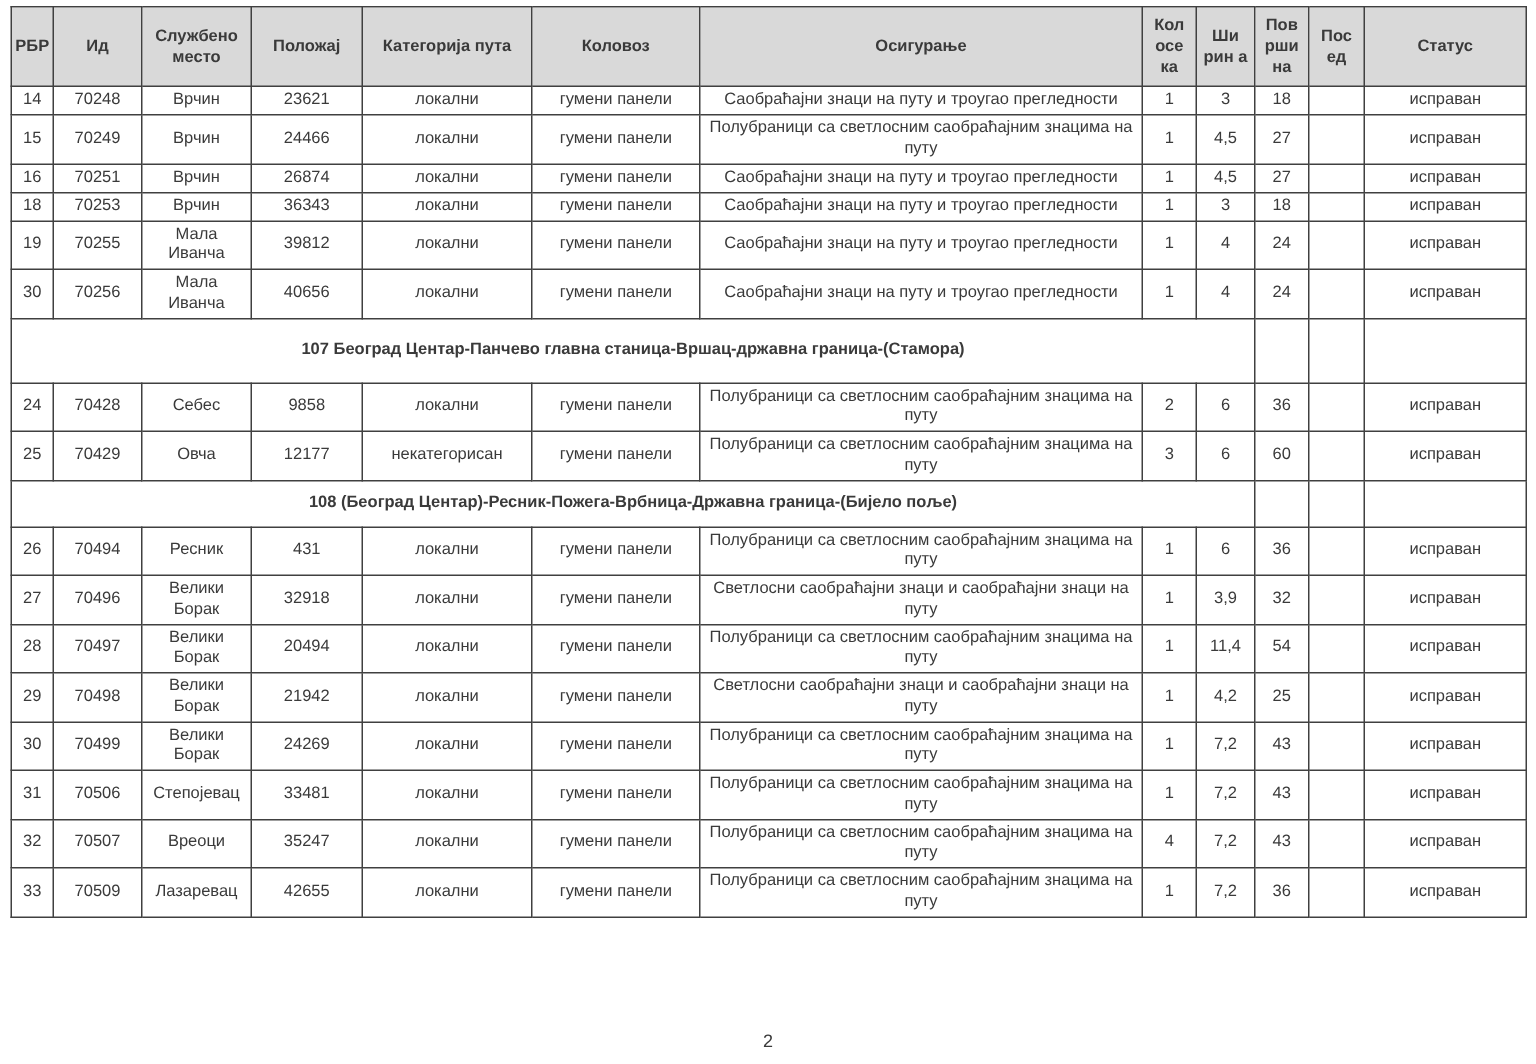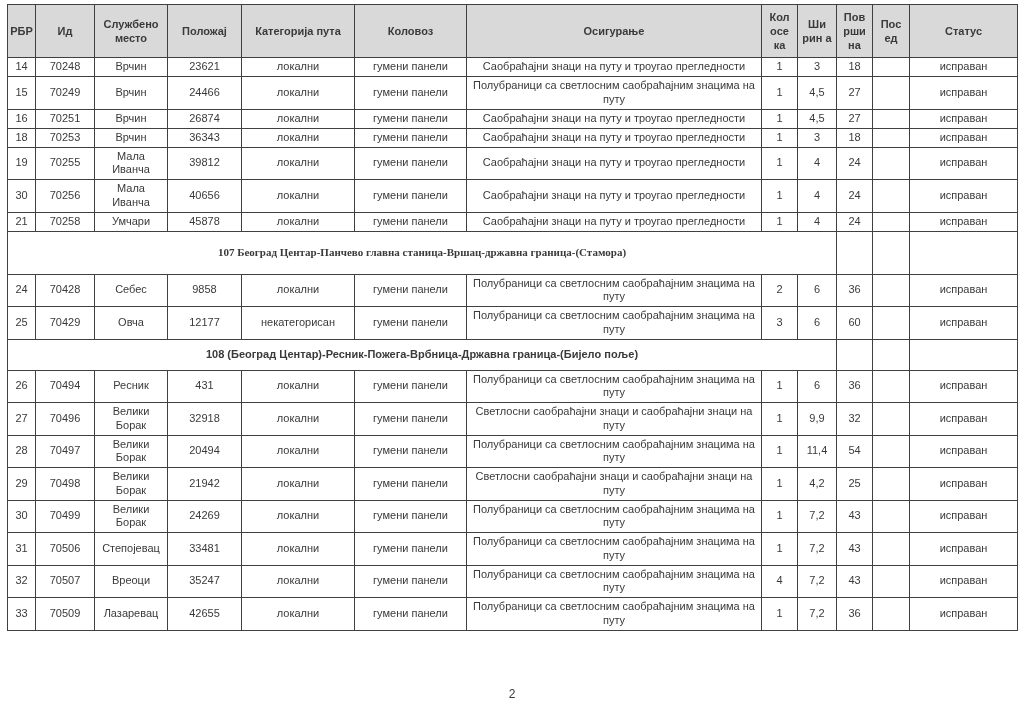--- a/index.html
+++ b/index.html
@@ -45,21 +45,20 @@
     font-size: 10.5px;
     line-height: 1.3;
   }
   tr.section-row td {
     font-weight: bold;
     height: 26px;
     font-size: 11px;
   }
   tr.section-row.tall td {
     height: 38px;
-    font-family: Liberation Serif, serif;
   }
   tr.data-row td {
     height: 14px;
   }
   .page-number {
     position: absolute;
     left: 0;
     top: 687px;
     width: 1024px;
     text-align: center;
@@ -180,34 +179,20 @@
           <td class="col-position">40656</td>
           <td class="col-category">локални</td>
           <td class="col-roadway">гумени панели</td>
           <td class="col-protection">Саобраћајни знаци на путу  и троугао прегледности</td>
           <td class="col-tracks">1</td>
           <td class="col-width">4</td>
           <td class="col-area">24</td>
           <td class="col-possession"></td>
           <td class="col-status">исправан</td>
         </tr>
-        <tr class="data-row">
-          <td class="col-rbr">21</td>
-          <td class="col-id">70258</td>
-          <td class="col-place">Умчари</td>
-          <td class="col-position">45878</td>
-          <td class="col-category">локални</td>
-          <td class="col-roadway">гумени панели</td>
-          <td class="col-protection">Саобраћајни знаци на путу  и троугао прегледности</td>
-          <td class="col-tracks">1</td>
-          <td class="col-width">4</td>
-          <td class="col-area">24</td>
-          <td class="col-possession"></td>
-          <td class="col-status">исправан</td>
-        </tr>
         <tr class="section-row tall">
           <td colspan="9">107 Београд Центар-Панчево главна станица-Вршац-државна граница-(Стамора)</td>
           <td></td>
           <td></td>
           <td></td>
         </tr>
         <tr class="data-row">
           <td class="col-rbr">24</td>
           <td class="col-id">70428</td>
           <td class="col-place">Себес</td>
@@ -257,21 +242,21 @@
         </tr>
         <tr class="data-row">
           <td class="col-rbr">27</td>
           <td class="col-id">70496</td>
           <td class="col-place">Велики Борак</td>
           <td class="col-position">32918</td>
           <td class="col-category">локални</td>
           <td class="col-roadway">гумени панели</td>
           <td class="col-protection">Светлосни саобраћајни знаци и саобраћајни знаци на путу</td>
           <td class="col-tracks">1</td>
-          <td class="col-width">9,9</td>
+          <td class="col-width">3,9</td>
           <td class="col-area">32</td>
           <td class="col-possession"></td>
           <td class="col-status">исправан</td>
         </tr>
         <tr class="data-row">
           <td class="col-rbr">28</td>
           <td class="col-id">70497</td>
           <td class="col-place">Велики Борак</td>
           <td class="col-position">20494</td>
           <td class="col-category">локални</td>

